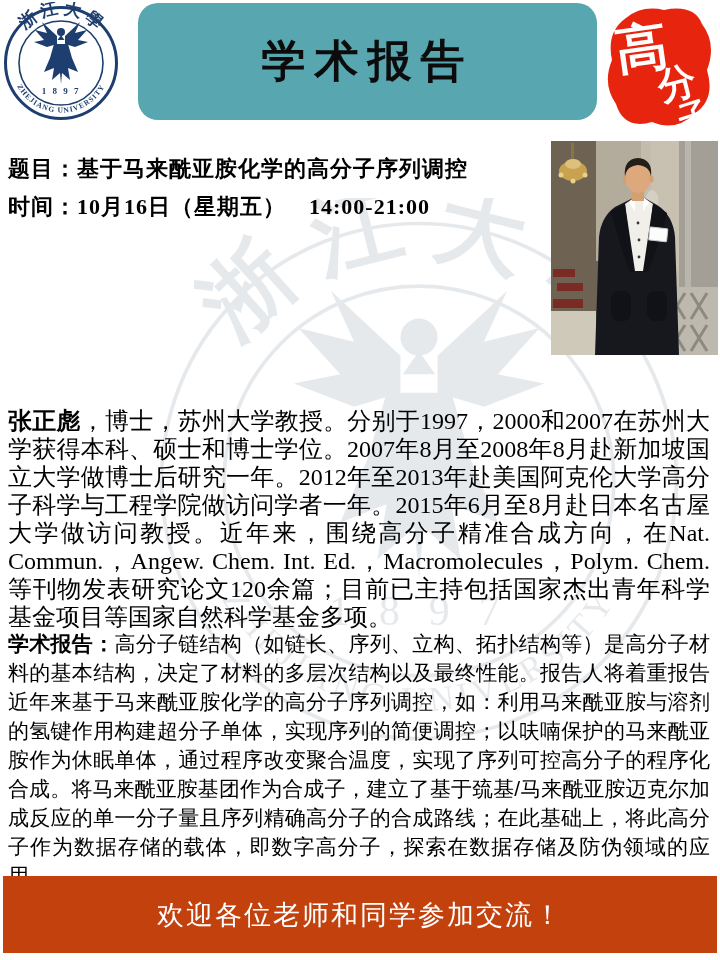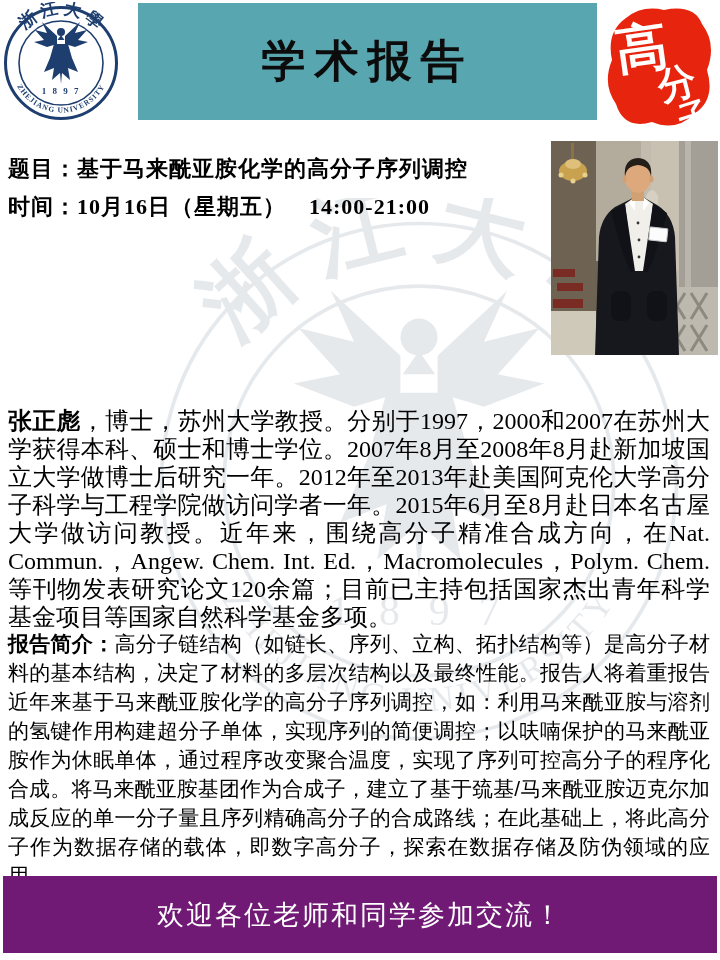--- a/index.html
+++ b/index.html
@@ -6,21 +6,21 @@
   body{width:720px;height:960px;background:#ffffff;overflow:hidden;position:relative;
        font-family:"Liberation Sans",sans-serif;}
   .abs{position:absolute;}
 
   
   #watermark{left:138px;top:198px;width:562px;height:566px;opacity:.5;z-index:0;}
 
   
   #logo{left:2px;top:2px;width:118px;height:122px;z-index:2;}
   #title-banner{left:138px;top:3px;width:459px;height:117px;background:#58a6b0;z-index:2;
-      display:flex;align-items:center;justify-content:center;}
+      display:flex;align-items:center;justify-content:center;border-radius:20px;}
   #page-title{font-size:44px;font-weight:bold;color:#0c0c0c;letter-spacing:9px;
       font-family:"Liberation Sans",sans-serif;}
   #seal{left:604px;top:4px;width:114px;height:132px;z-index:2;}
 
   
   #info{left:8px;top:150px;width:540px;z-index:2;}
   .info-line{font-family:"Liberation Serif","DejaVu Serif",serif;font-weight:bold;
       font-size:22px;color:#000;line-height:38px;letter-spacing:1px;white-space:pre;}
 
   
@@ -28,21 +28,21 @@
 
   
   .para{left:8px;width:702px;z-index:2;color:#000;text-align:justify;}
   #bio{top:383px;font-family:"Liberation Serif","DejaVu Serif",serif;
       font-size:24px;line-height:28px;}
   #abstract{top:608px;font-family:"Liberation Sans","DejaVu Sans",sans-serif;
       font-size:21px;line-height:29px;}
   .para b{font-weight:bold;}
 
   
-  #footer{left:3px;top:876px;width:714px;height:77px;background:#701a75;z-index:2;
+  #footer{left:3px;top:876px;width:714px;height:77px;background:#c2410c;z-index:2;
       display:flex;align-items:center;justify-content:center;}
   #footer-message{color:#ffffff;font-size:27px;letter-spacing:2px;
       font-family:"Liberation Sans",sans-serif;}
 
   svg text{font-family:"Liberation Serif","DejaVu Serif",serif;}
 </style>
 </head>
 <body>
 
 <svg id="watermark" class="abs" viewBox="0 0 118 122" aria-hidden="true">
@@ -152,17 +152,17 @@
     <rect x="81" y="48" width="12" height="12" fill="#d1a073"></rect>
     <ellipse cx="87" cy="37" rx="13" ry="15" fill="#dca87c"></ellipse>
     <path d="M74 36 Q72 18 87 17 Q102 18 100 36 Q99 25 87 24 Q75 25 74 36 Z" fill="#231e18"></path>
     <ellipse cx="73.5" cy="38" rx="2" ry="3.5" fill="#d1a073"></ellipse>
     <ellipse cx="100.5" cy="38" rx="2" ry="3.5" fill="#d1a073"></ellipse>
   </g>
 </svg>
 
 <p id="bio" class="abs para"><b>张正彪</b><span>，博士，苏州大学教授。分别于1997，2000和2007在苏州大学获得本科、硕士和博士学位。2007年8月至2008年8月赴新加坡国立大学做博士后研究一年。2012年至2013年赴美国阿克伦大学高分子科学与工程学院做访问学者一年。2015年6月至8月赴日本名古屋大学做访问教授。近年来，围绕高分子精准合成方向，在Nat. Commun.，Angew. Chem. Int. Ed.，Macromolecules，Polym. Chem.等刊物发表研究论文120余篇；目前已主持包括国家杰出青年科学基金项目等国家自然科学基金多项。</span></p>
 
-<p id="abstract" class="abs para"><b>报告简介：</b><span>高分子链结构（如链长、序列、立构、拓扑结构等）是高分子材料的基本结构，决定了材料的多层次结构以及最终性能。报告人将着重报告近年来基于马来酰亚胺化学的高分子序列调控，如：利用马来酰亚胺与溶剂的氢键作用构建超分子单体，实现序列的简便调控；以呋喃保护的马来酰亚胺作为休眠单体，通过程序改变聚合温度，实现了序列可控高分子的程序化合成。将马来酰亚胺基团作为合成子，建立了基于巯基/马来酰亚胺迈克尔加成反应的单一分子量且序列精确高分子的合成路线；在此基础上，将此高分子作为数据存储的载体，即数字高分子，探索在数据存储及防伪领域的应用。</span></p>
+<p id="abstract" class="abs para"><b>学术报告：</b><span>高分子链结构（如链长、序列、立构、拓扑结构等）是高分子材料的基本结构，决定了材料的多层次结构以及最终性能。报告人将着重报告近年来基于马来酰亚胺化学的高分子序列调控，如：利用马来酰亚胺与溶剂的氢键作用构建超分子单体，实现序列的简便调控；以呋喃保护的马来酰亚胺作为休眠单体，通过程序改变聚合温度，实现了序列可控高分子的程序化合成。将马来酰亚胺基团作为合成子，建立了基于巯基/马来酰亚胺迈克尔加成反应的单一分子量且序列精确高分子的合成路线；在此基础上，将此高分子作为数据存储的载体，即数字高分子，探索在数据存储及防伪领域的应用。</span></p>
 
 <div id="footer" class="abs">
   <span id="footer-message">欢迎各位老师和同学参加交流！</span>
 </div>
 
 </body></html>

